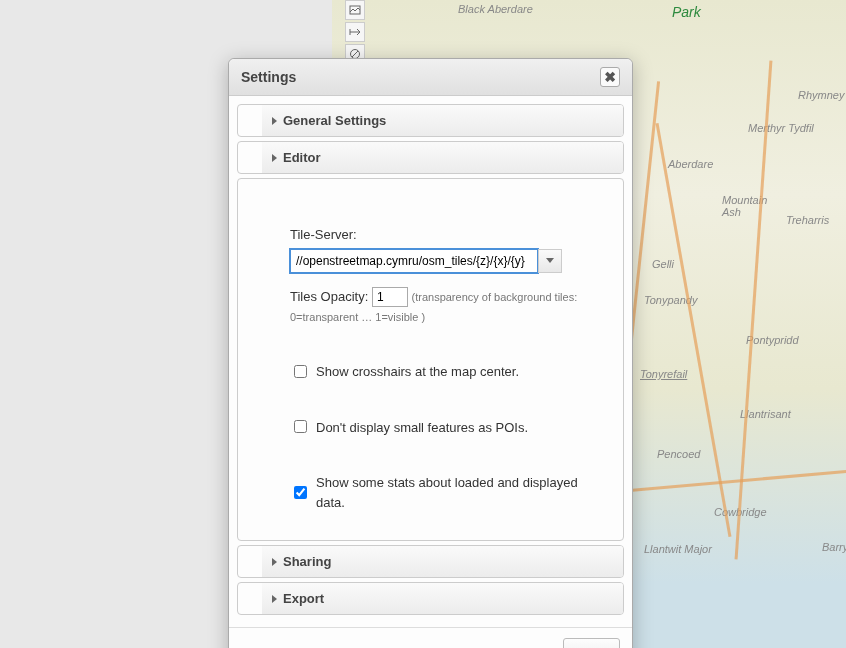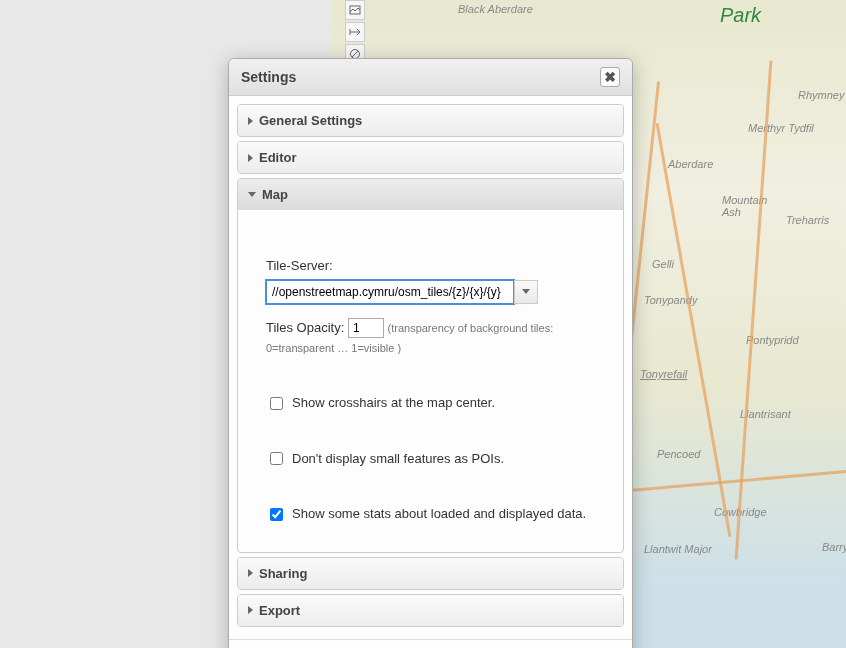--- a/index.html
+++ b/index.html
@@ -23,21 +23,21 @@
     background: linear-gradient(180deg, #e8e8d0 0%, #f0efe0 30%, #e8e8d0 60%, #cde0e8 90%);
     overflow: hidden;
   }
   .map-label {
     position: absolute;
     color: #888;
     font-size: 11px;
     font-style: italic;
     white-space: nowrap;
   }
-  .map-label.park { color: #2d8a3e; font-size: 20px; margin-left: 48px; }
+  .map-label.park { color: #2d8a3e; font-size: 14px; }
   .road {
     position: absolute;
     background: #e6a05a;
     opacity: 0.7;
   }
   .left-toolbar {
     position: absolute;
     left: 345px;
     top: 0;
     width: 20px;
@@ -94,20 +94,21 @@
     font-weight: bold;
   }
   .dialog-body {
     padding: 8px;
   }
   .accordion-item {
     border: 1px solid #ccc;
     border-radius: 4px;
     margin-bottom: 4px;
     overflow: hidden;
+    padding-left: 24px;
   }
   .accordion-header {
     background: linear-gradient(180deg, #fafafa, #ececec);
     padding: 8px 10px;
     display: flex;
     align-items: center;
     gap: 6px;
     cursor: pointer;
     font-weight: bold;
     color: #444;
@@ -181,21 +182,21 @@
     font-size: 12px;
     text-align: left;
   }
   .hint {
     font-size: 11px;
     color: #777;
   }
   .check-row {
     margin-bottom: 10px;
     display: flex;
-    align-items: flex-end;
+    align-items: center;
     gap: 6px;
     margin-top: 36px;
   }
   .check-row input[type=checkbox] {
     margin-top: 2px;
     cursor: pointer;
   }
   .check-text {
     flex: 1;
   }
@@ -282,24 +283,20 @@
     </div>
 
     <div class="accordion-item">
       <div class="accordion-header">
         <span class="tri"></span>
         <span>Editor</span>
       </div>
     </div>
 
     <div class="accordion-item active">
-      <div class="accordion-header">
-        <span class="tri"></span>
-        <span>Map</span>
-      </div>
       <div class="accordion-content">
 
         <label class="field-label">Tile-Server:</label>
         <div class="combo">
           <input class="combo-input" type="text" value="//openstreetmap.cymru/osm_tiles/{z}/{x}/{y}" style="">
           <div class="combo-toggle">
             <span class="tri2"></span>
           </div>
         </div>
 

